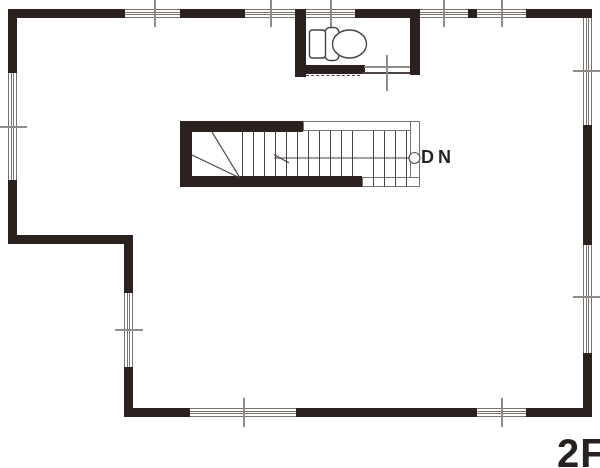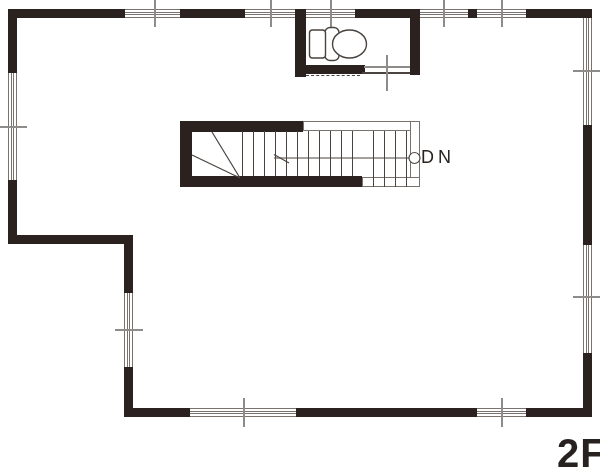--- a/index.html
+++ b/index.html
@@ -19,21 +19,21 @@
       var(--bg) 4px 5px, var(--frame) 5px 6px, var(--bg) 6px 8px, var(--frame) 8px 9px);}
   .tick{position:absolute;background:var(--tick);}
   .tick-v{width:1.5px;}
   .tick-h{height:1.5px;}
   .band{position:absolute;background:var(--bg);border:1px solid var(--frame);box-sizing:border-box;}
   .sline{position:absolute;width:1px;background:var(--line);}
   .thin{position:absolute;background:var(--line);}
   .dash{position:absolute;height:0;border-top:1.5px dashed var(--line);}
   .svg-overlay{position:absolute;left:0;top:0;pointer-events:none;}
   .dn{position:absolute;left:421px;top:149px;font-size:18px;line-height:16px;
-      letter-spacing:4px;color:var(--text);}
+      letter-spacing:4px;color:var(--text);font-weight:bold;}
   .floor{position:absolute;left:557px;top:440px;font-size:40px;line-height:26px;
       font-weight:bold;letter-spacing:1px;color:var(--text);}
 </style>
 </head>
 <body>
 
 <div class="plan">
 
   <div class="wall" style="left:8px;top:9px;width:117px;height:9px"></div>
   <div class="wall" style="left:180px;top:9px;width:65px;height:9px"></div>

